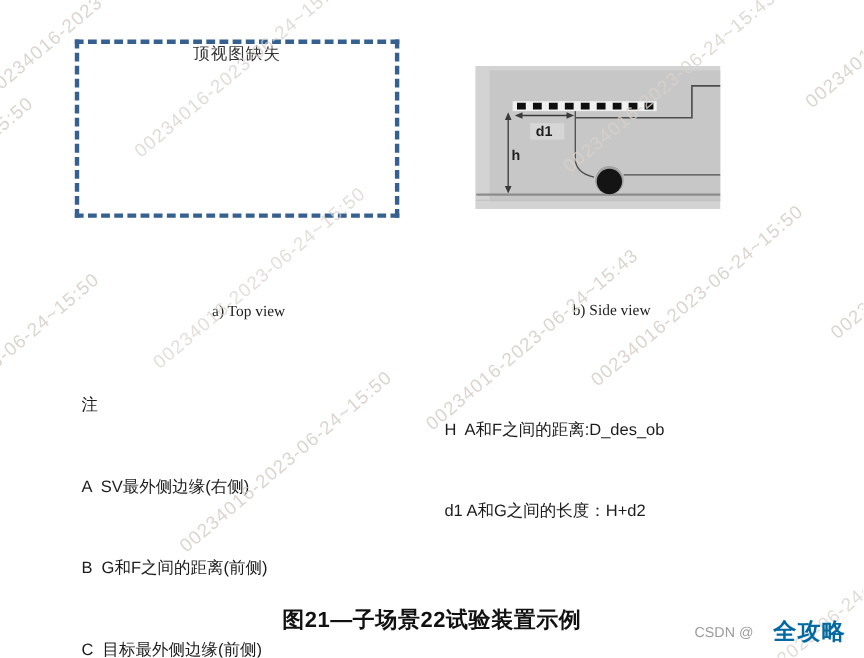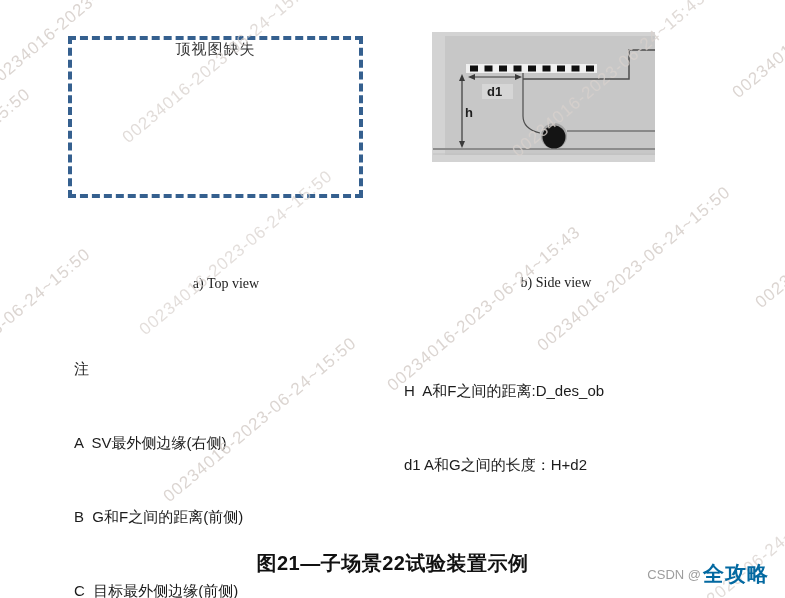--- a/index.html
+++ b/index.html
@@ -39,21 +39,21 @@
   
   .dashed-box{
     position:absolute;left:68px;top:36px;
     width:287px;height:154px;
     border:4px dashed #35608f;
     display:flex;align-items:flex-start;justify-content:center;
     z-index:2;
   }
   .dashed-box span{font-size:15px;color:#333;letter-spacing:1px;}
   
-  .photo{position:absolute;left:432px;top:32px;width:223px;height:152px;z-index:2;}
+  .photo{position:absolute;left:432px;top:60px;width:223px;height:152px;z-index:2;}
   .photo svg{display:block;}
   
   .view-label{
     position:absolute;width:140px;text-align:center;
     font-family:"Liberation Serif","DejaVu Serif",serif;
     font-size:14px;color:#222;z-index:2;
   }
   .view-label.a{left:156px;top:276px;}
   .view-label.b{left:486px;top:275px;}
   
@@ -67,21 +67,21 @@
   }
   
   .caption{
     position:absolute;left:0;top:550px;width:785px;
     text-align:center;font-size:20px;font-weight:bold;color:#111;
     letter-spacing:.5px;z-index:2;
   }
   
   .credit{
     position:absolute;right:16px;top:560px;
-    display:flex;align-items:center;gap:2px;z-index:6;justify-content:space-between;
+    display:flex;align-items:center;gap:18px;z-index:6;justify-content:space-between;
   }
   .credit .prefix{font-size:13px;color:#9d9d9d;}
   .credit .name{font-size:21px;font-weight:bold;color:#0369a1;letter-spacing:1px;}
 </style>
 </head>
 <body>
 
 <div class="page">
 
   <span class="wm wm-1">00234016-2023-06-24~15:50</span>

